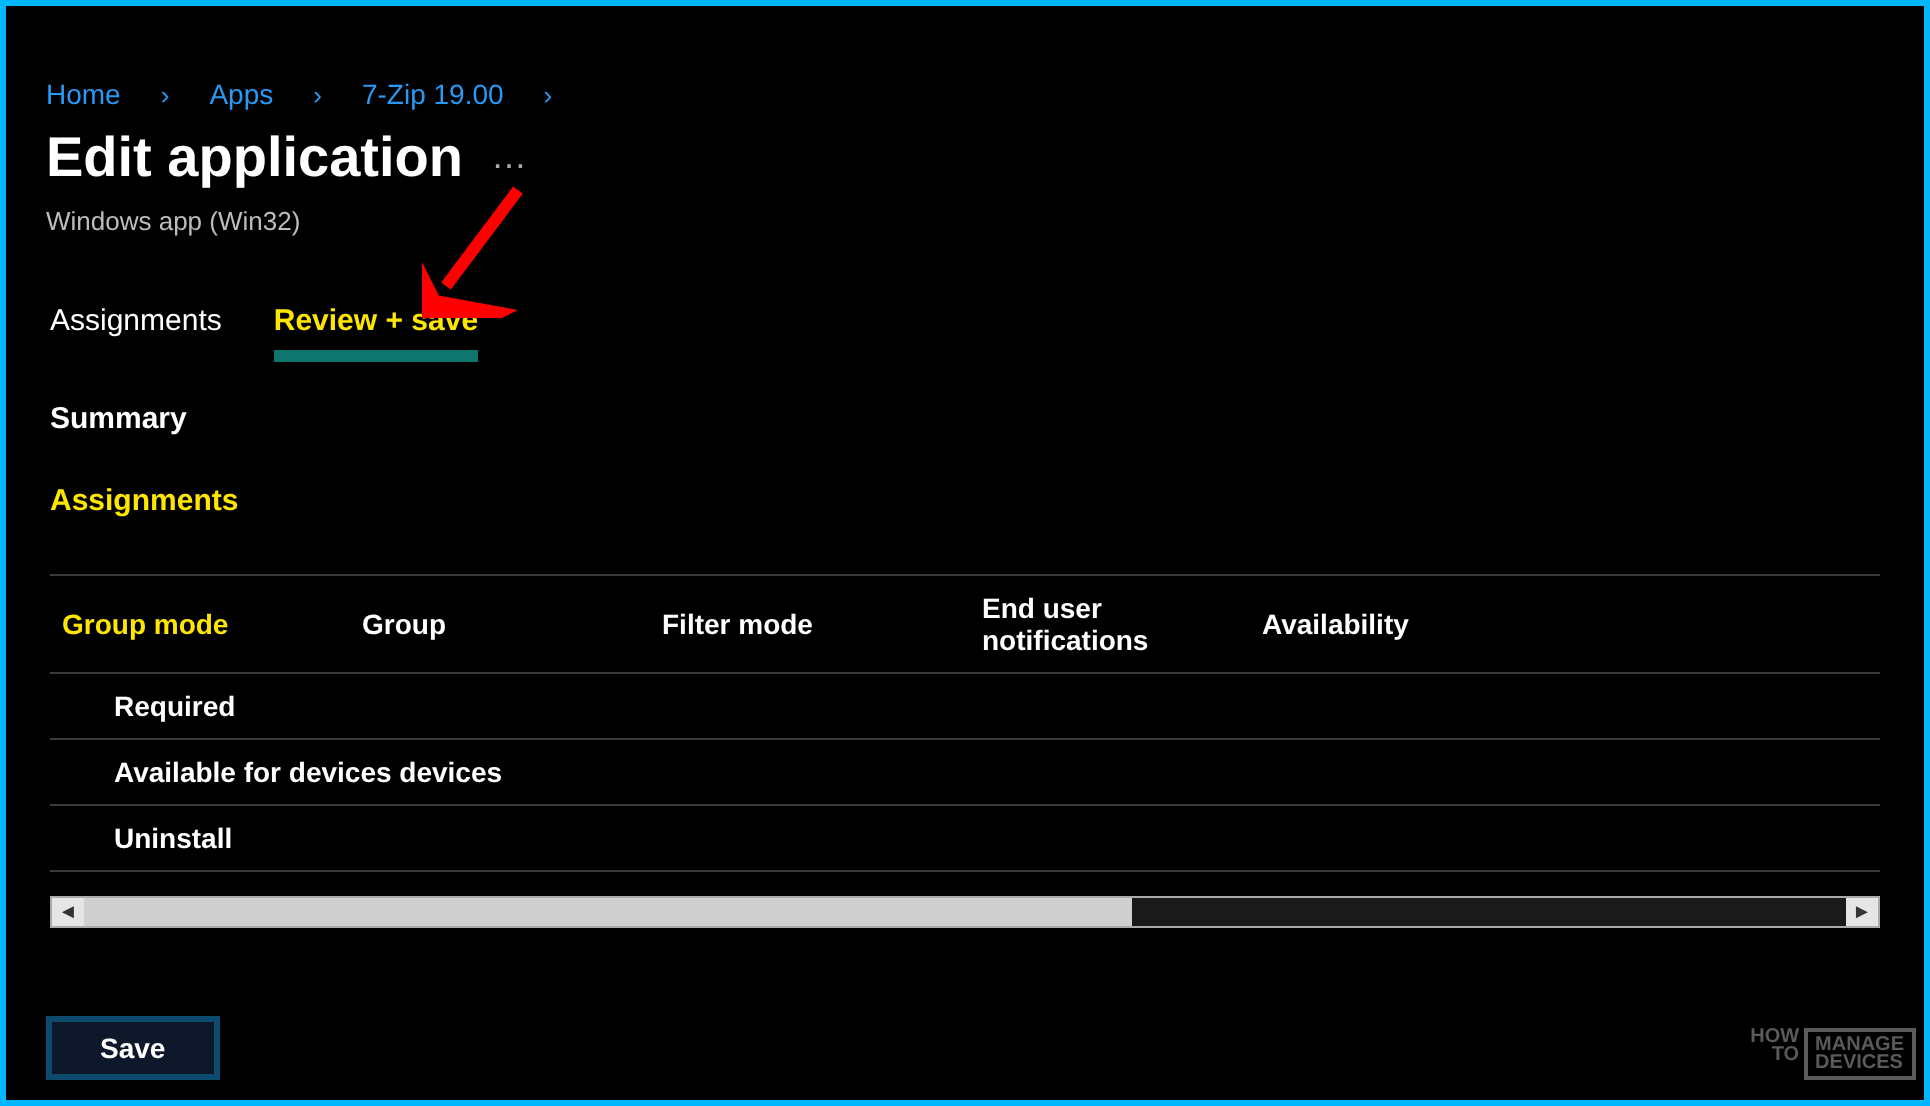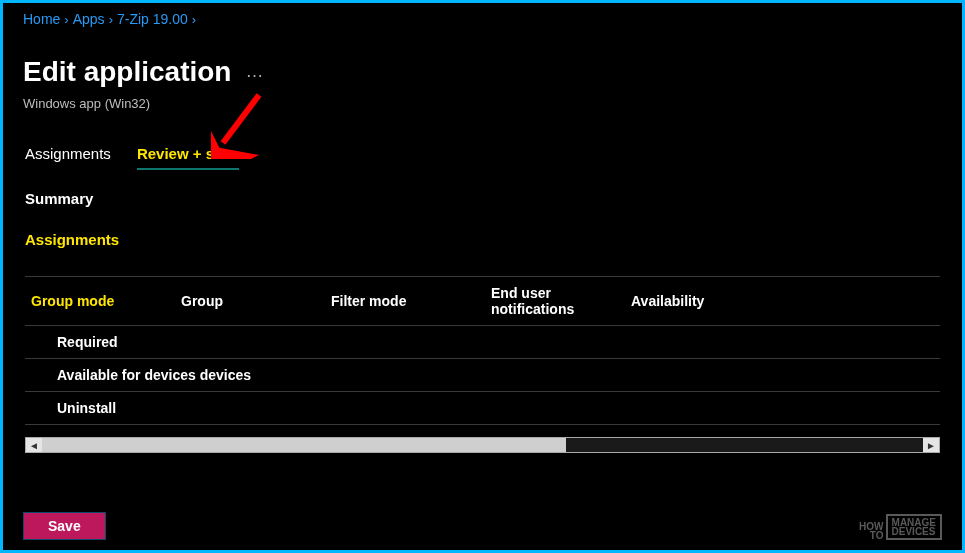--- a/index.html
+++ b/index.html
@@ -12,35 +12,35 @@
       border: 3px solid #00b7ff;
       position: relative;
       overflow: hidden;
     }
     .breadcrumb {
       display: flex;
       align-items: center;
       padding: 8px 20px 4px 20px;
       font-size: 14px;
       color: #2899f5;
-      gap: 4px;
+      gap: 20px;
+      margin-top: 28px;
     }
     .breadcrumb a { color: #2899f5; text-decoration: none; cursor: pointer; }
     .breadcrumb .chev { color: #2899f5; font-size: 13px; }
     .page-header {
       padding: 4px 20px 8px 20px;
       display: flex;
       align-items: baseline;
       gap: 14px;
     }
     .page-title {
       font-size: 28px;
       font-weight: 600;
       color: #fff;
-      margin-top: 21px;
     }
     .page-title-ellipsis {
       color: #aaa;
       font-size: 18px;
       letter-spacing: 2px;
       cursor: pointer;
       position: relative;
       top: -4px;
     }
     .page-subtitle {
@@ -55,21 +55,21 @@
       font-size: 15px;
     }
     .tab {
       padding-bottom: 6px;
       cursor: pointer;
     }
     .tab.inactive { color: #fff; font-weight: 500; }
     .tab.active {
       color: #ffe600;
       font-weight: 600;
-      border-bottom: 2px solid #0f766e;
+      border-bottom: 6px solid #0f766e;
     }
     .summary-label {
       padding: 20px 22px 0 22px;
       font-size: 15px;
       font-weight: 600;
       color: #fff;
     }
     .section-title {
       padding: 24px 22px 6px 22px;
       font-size: 15px;
@@ -127,37 +127,37 @@
       display: flex;
       gap: 14px;
     }
     .btn {
       font-size: 14px;
       padding: 5px 24px;
       cursor: pointer;
       font-family: inherit;
     }
     .btn-primary {
-      background: #be185d;
-      border: 1px solid #0c4a6e;
+      background: #0f172a;
+      border: 3px solid #0c4a6e;
       color: #fff;
       font-weight: 600;
     }
     .btn-secondary {
       background: transparent;
       border: 1px solid #2899f5;
       color: #2899f5;
       font-weight: 600;
     }
     .watermark {
       position: absolute;
       bottom: 10px;
-      right: 20px;
-      display: flex;
-      align-items: flex-end;
+      right: 4px;
+      display: flex;
+      align-items: flex-start;
       gap: 2px;
       color: #5a5a5a;
       font-size: 10px;
     }
     .watermark .stack {
       display: flex;
       flex-direction: column;
       line-height: 0.9;
       font-weight: 800;
       font-size: 10px;

